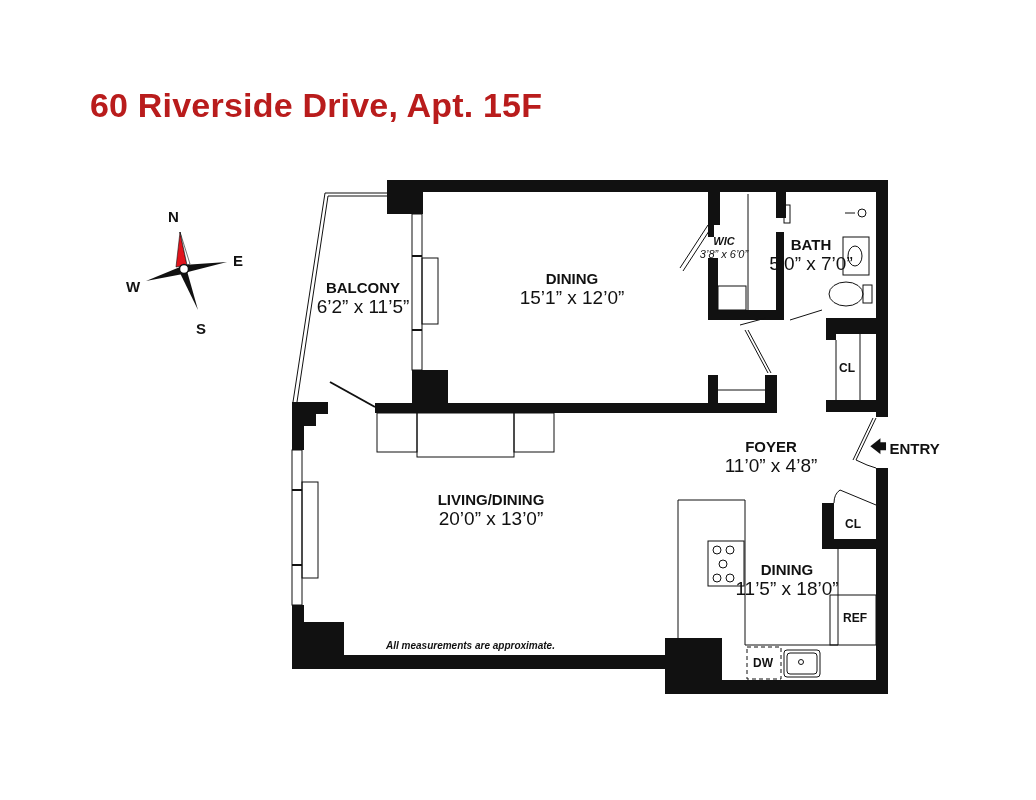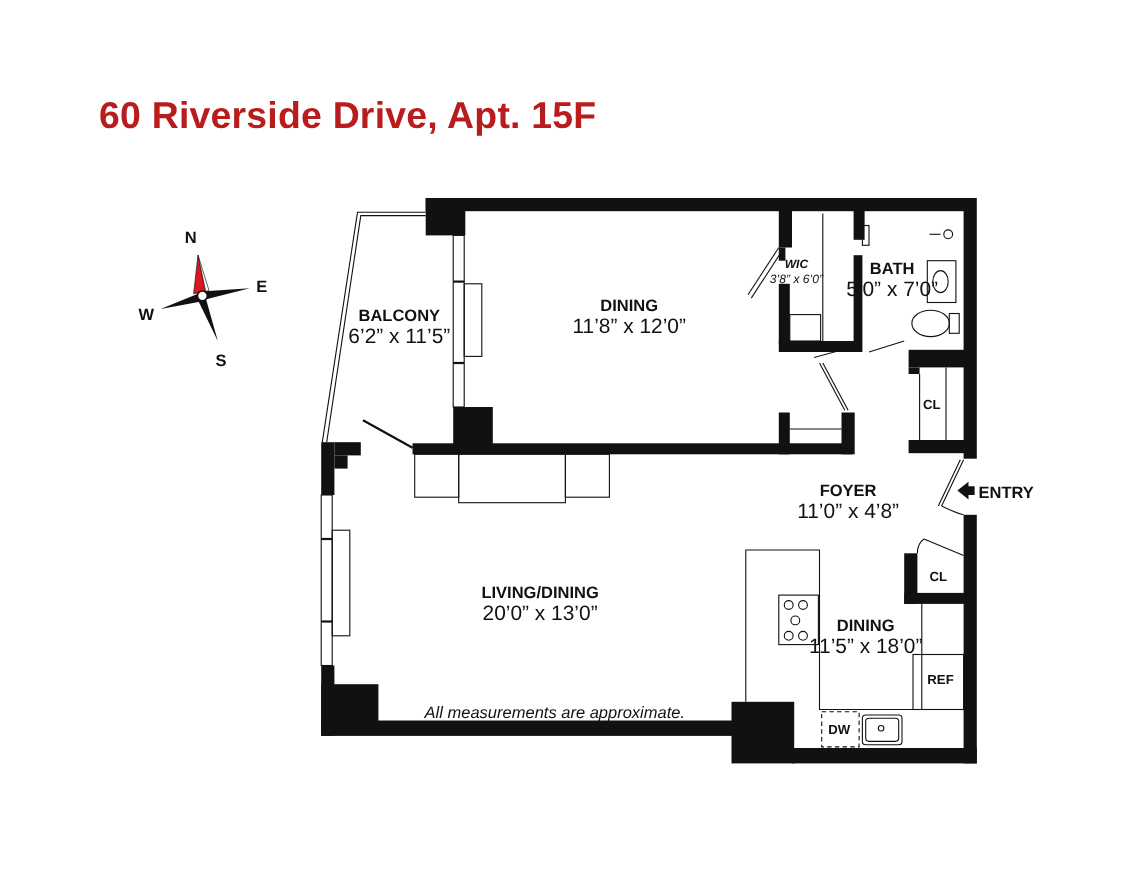--- a/index.html
+++ b/index.html
@@ -5,21 +5,21 @@
   html, body { margin: 0; padding: 0; background: #ffffff; }
   body { width: 1036px; height: 800px; position: relative; overflow: hidden; font-family: "Liberation Sans", sans-serif; color: #111; }
   .title { position: absolute; left: 90px; top: 86px; font-size: 34px; font-weight: bold; letter-spacing: 0.2px; color: #b91c1c; }
   svg.plan { position: absolute; left: 0; top: 0; }
   .lbl { position: absolute; text-align: center; transform: translateX(-50%); white-space: nowrap; line-height: 1.15; }
   .lbl .name { font-weight: bold; font-size: 15px; display: block; }
   .lbl .dim { font-size: 19px; display: block; }
   .small .name { font-size: 11px; }
   .small .dim { font-size: 11px; }
   .tag { position: absolute; font-weight: bold; font-size: 12px; }
-  .note { position: absolute; left: 386px; top: 640px; font-size: 15px; font-style: italic; font-weight: normal; }
+  .note { position: absolute; left: 386px; top: 640px; font-size: 10px; font-style: italic; font-weight: bold; }
   .entry { position: absolute; left: 870px; top: 435px; font-size: 15px; font-weight: bold; display: flex; align-items: center; gap: 3px; }
   .compass-letter { position: absolute; font-weight: bold; font-size: 15px; }
 </style>
 </head>
 <body>
 
 <div class="title">60 Riverside Drive, Apt. 15F</div>
 
 <svg class="plan" width="1036" height="800" viewBox="0 0 1036 800">
 
@@ -149,35 +149,35 @@
 <div class="compass-letter" style="left:233px;top:252px;">E</div>
 <div class="compass-letter" style="left:196px;top:320px;">S</div>
 <div class="compass-letter" style="left:126px;top:278px;">W</div>
 
 <div class="lbl" style="left:363px;top:279px;">
   <span class="name">BALCONY</span>
   <span class="dim">6’2” x 11’5”</span>
 </div>
 <div class="lbl" style="left:572px;top:270px;">
   <span class="name">DINING</span>
-  <span class="dim">11’8” x 12’0”</span>
+  <span class="dim">15’1” x 12’0”</span>
 </div>
 <div class="lbl small" style="left:724px;top:235px;font-style:italic;">
   <span class="name">WIC</span>
   <span class="dim">3’8” x 6’0”</span>
 </div>
 <div class="lbl" style="left:811px;top:236px;">
   <span class="name">BATH</span>
   <span class="dim">5’0” x 7’0”</span>
 </div>
 <div class="lbl" style="left:771px;top:438px;">
   <span class="name">FOYER</span>
   <span class="dim">11’0” x 4’8”</span>
 </div>
-<div class="lbl" style="left:491px;top:531px;">
+<div class="lbl" style="left:491px;top:491px;">
   <span class="name">LIVING/DINING</span>
   <span class="dim">20’0” x 13’0”</span>
 </div>
 <div class="lbl" style="left:787px;top:561px;">
   <span class="name">DINING</span>
   <span class="dim">11’5” x 18’0”</span>
 </div>
 
 <div class="tag" style="left:839px;top:361px;">CL</div>
 <div class="tag" style="left:845px;top:517px;">CL</div>

